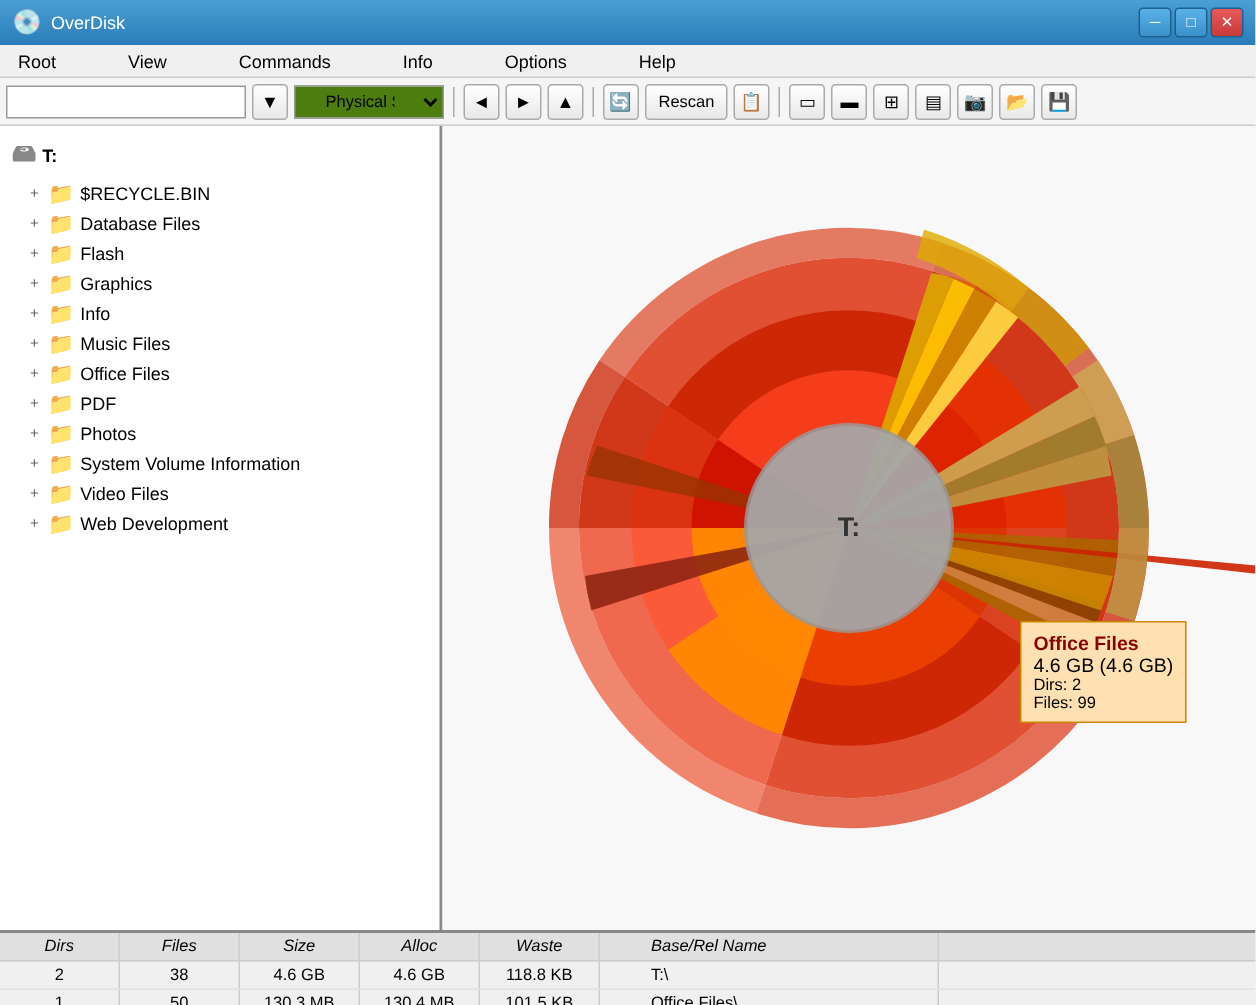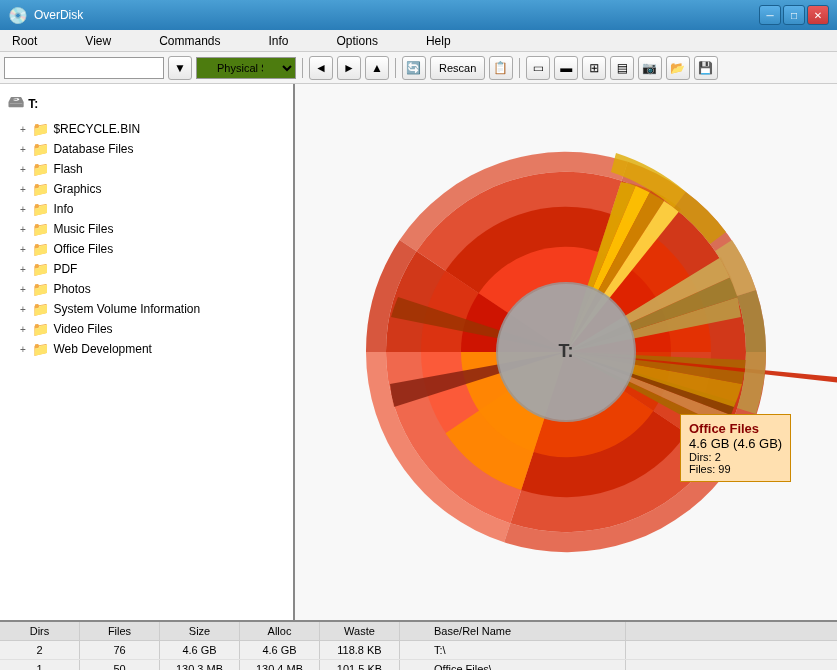--- a/index.html
+++ b/index.html
@@ -159,20 +159,21 @@
       border-top: 2px solid #888;
       background: #f0f0f0;
       display: flex;
       flex-direction: column;
     }
     #statusbar-header {
       display: flex;
       background: #e0e0e0;
       border-bottom: 1px solid #ccc;
       height: 22px;
+      font-style: italic;
     }
     #statusbar-rows { display: flex; flex-direction: column; }
     .status-cell {
       min-width: 80px;
       padding: 3px 8px;
       font-size: 11px;
       border-right: 1px solid #ccc;
       text-align: center;
     }
     .status-cell.wide { min-width: 200px; text-align: left; margin-left: 26px; }
@@ -387,21 +388,21 @@
     <div class="status-cell">Dirs</div>
     <div class="status-cell">Files</div>
     <div class="status-cell">Size</div>
     <div class="status-cell">Alloc</div>
     <div class="status-cell">Waste</div>
     <div class="status-cell wide">Base/Rel Name</div>
   </div>
   <div id="statusbar-rows">
     <div class="status-row">
       <div class="status-cell">2</div>
-      <div class="status-cell">76</div>
+      <div class="status-cell">38</div>
       <div class="status-cell">4.6 GB</div>
       <div class="status-cell">4.6 GB</div>
       <div class="status-cell">118.8 KB</div>
       <div class="status-cell wide">T:\</div>
     </div>
     <div class="status-row">
       <div class="status-cell">1</div>
       <div class="status-cell">50</div>
       <div class="status-cell">130.3 MB</div>
       <div class="status-cell">130.4 MB</div>

